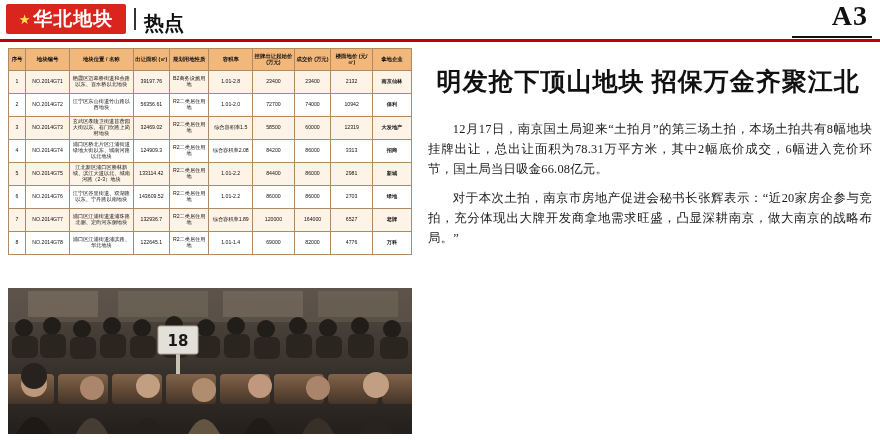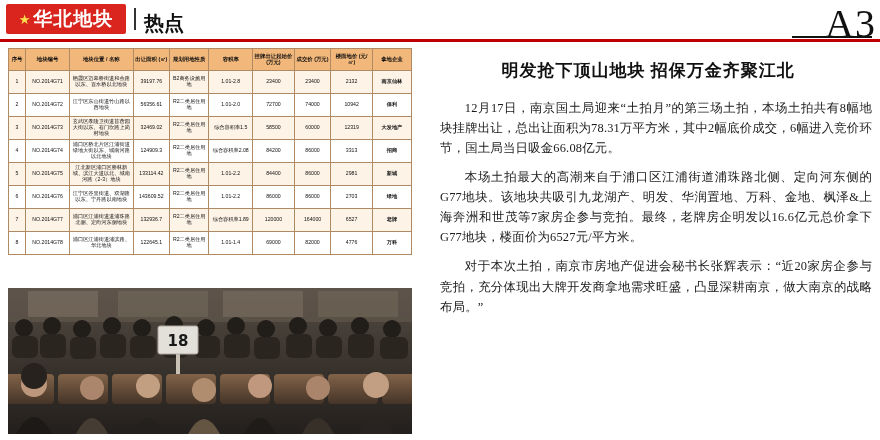--- a/index.html
+++ b/index.html
@@ -29,22 +29,22 @@
   .logo-box .star { color: #ffe14d; font-size: 13px; margin-right: 2px; }
   .section-divider {
     position: absolute; left: 134px; top: 8px; width: 2px; height: 22px;
     background: #333;
   }
   .section-name {
     position: absolute; left: 144px; top: 10px;
     font-size: 20px; font-weight: bold; color: #111;
   }
   .page-letter {
-    position: absolute; right: 4px; top: 0px;
-    font-size: 40px; font-weight: normal; color: #111;
+    position: absolute; right: 12px; top: 0px;
+    font-size: 28px; font-weight: bold; color: #111;
     font-family: "Liberation Serif", serif;
     letter-spacing: 1px;
   }
   .page-rule {
     position: absolute; right: 8px; top: 36px; width: 80px; height: 2px;
     background: #111;
   }
 
   
   .left-col {
@@ -93,32 +93,32 @@
     background: #737373;
   }
   .photo svg { display: block; }
 
   
   .right-col {
     position: absolute; left: 424px; top: 50px; width: 448px; height: 384px;
   }
   .headline {
     font-family: "Liberation Serif", serif;
-    font-size: 17px; font-weight: bold; color: #111;
+    font-size: 25px; font-weight: bold; color: #111;
     text-align: center;
     letter-spacing: 1px;
     line-height: 1.2;
-    margin-bottom: 16px;
+    margin-bottom: 22px;
   }
   .article p {
     font-family: "Liberation Serif", serif;
     font-size: 12.4px;
     line-height: 1.62;
     color: #1a1a1a;
-    margin: 0 0 9px 16px;
+    margin: 0 0 9px 4px;
     text-align: justify;
     text-indent: 2em;
     letter-spacing: 0.2px;
   }
 </style>
 </head>
 <body>
 
 <div class="masthead">
   <div class="logo-box">
@@ -362,16 +362,15 @@
       </g>
       <rect x="0" y="0" width="404" height="146" fill="#000" opacity="0.06"></rect>
     </svg>
   </div>
 </div>
 
 <div class="right-col">
   <h1 class="headline">明发抢下顶山地块 招保万金齐聚江北</h1>
   <div class="article">
     <p>12月17日，南京国土局迎来“土拍月”的第三场土拍，本场土拍共有8幅地块挂牌出让，总出让面积为78.31万平方米，其中2幅底价成交，6幅进入竞价环节，国土局当日吸金66.08亿元。</p>
-    <p>本场土拍最大的高潮来自于浦口区江浦街道浦珠路北侧、定向河东侧的G77地块。该地块共吸引九龙湖产、明发、华润置地、万科、金地、枫泽&amp;上海奔洲和世茂等7家房企参与竞拍。最终，老牌房企明发以16.6亿元总价拿下G77地块，楼面价为6527元/平方米。</p>
     <p>对于本次土拍，南京市房地产促进会秘书长张辉表示：“近20家房企参与竞拍，充分体现出大牌开发商拿地需求旺盛，凸显深耕南京，做大南京的战略布局。”</p>
   </div>
 </div>
 
 </body></html>

